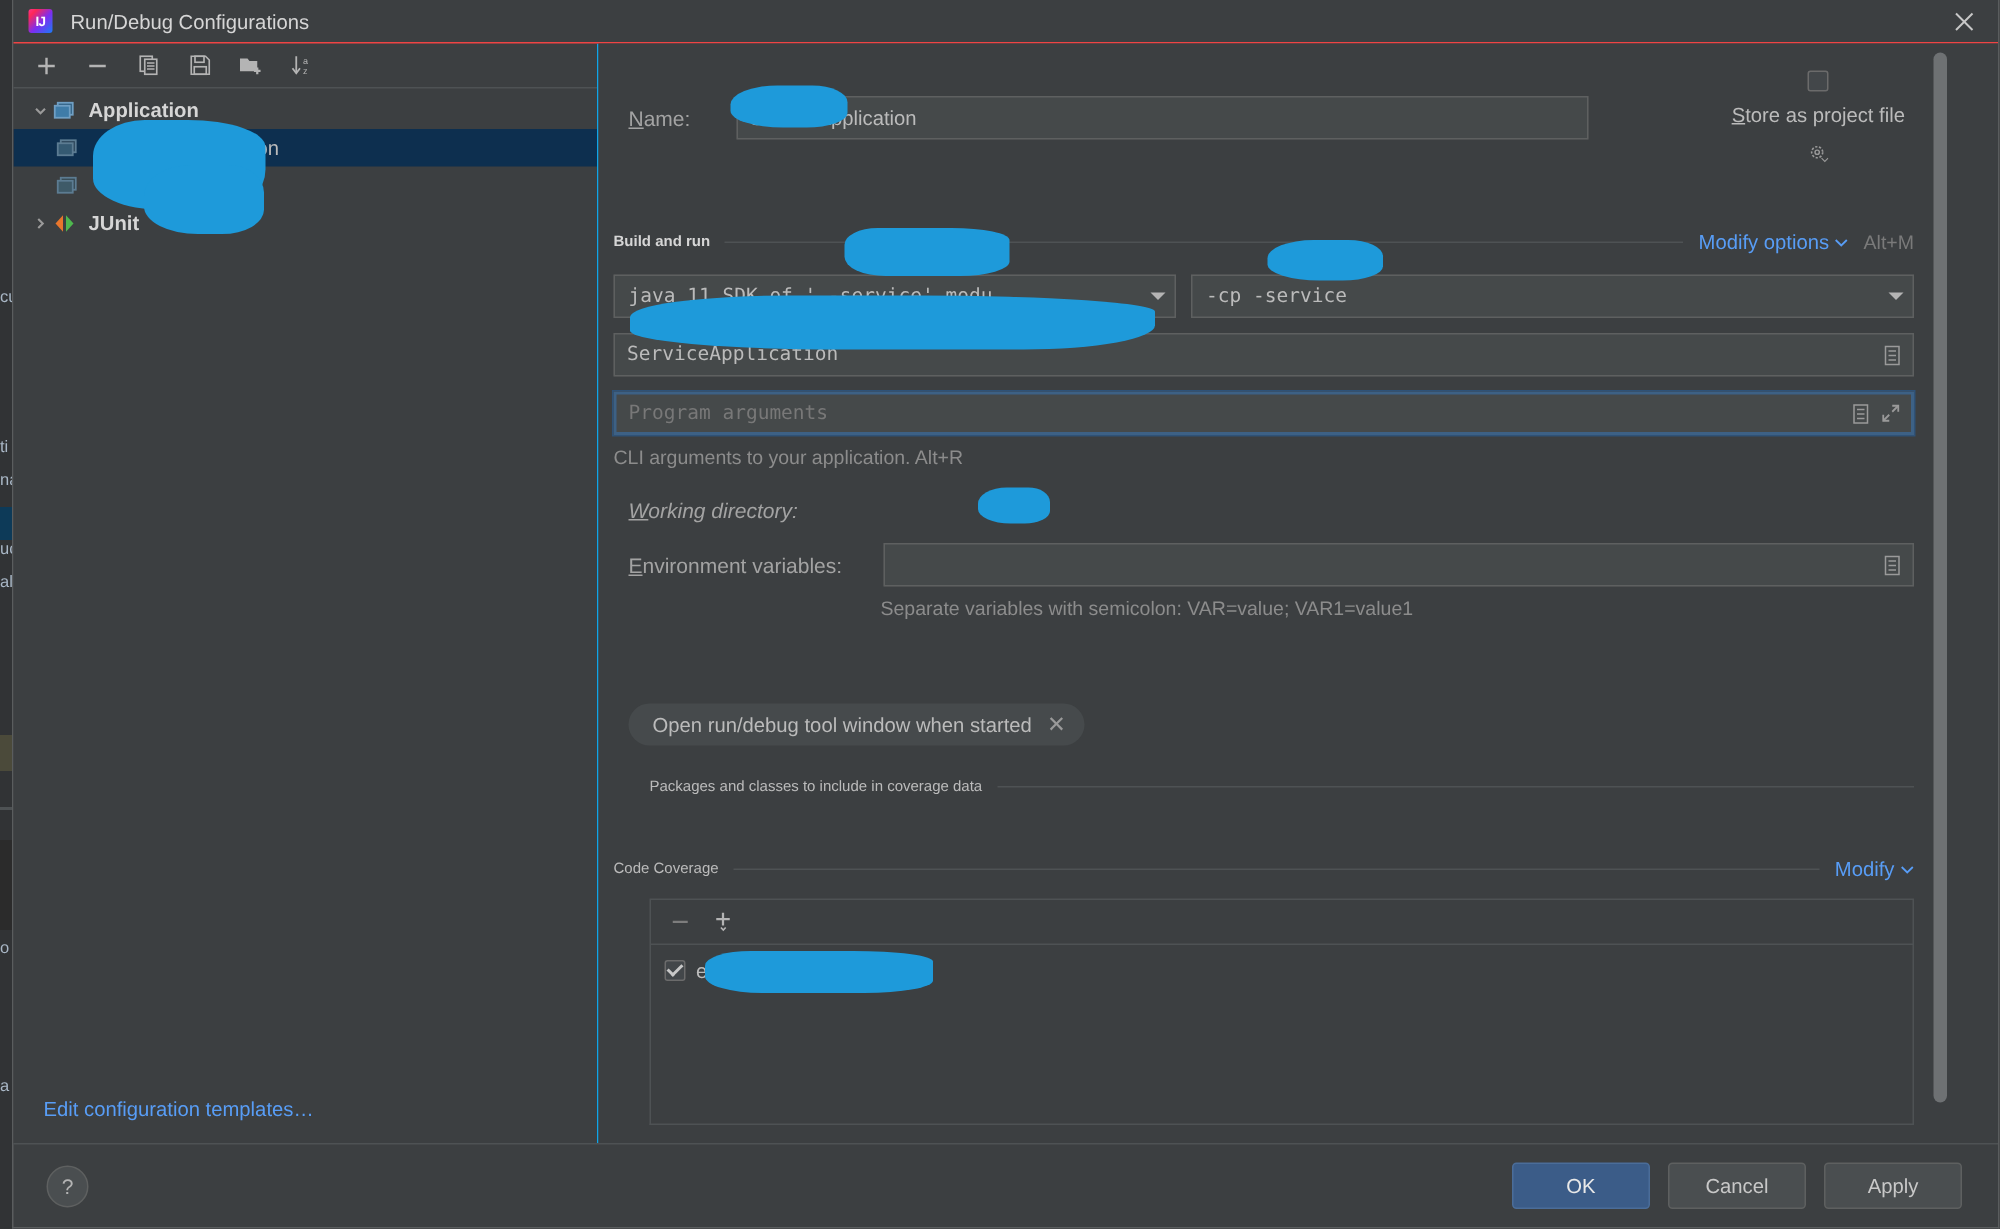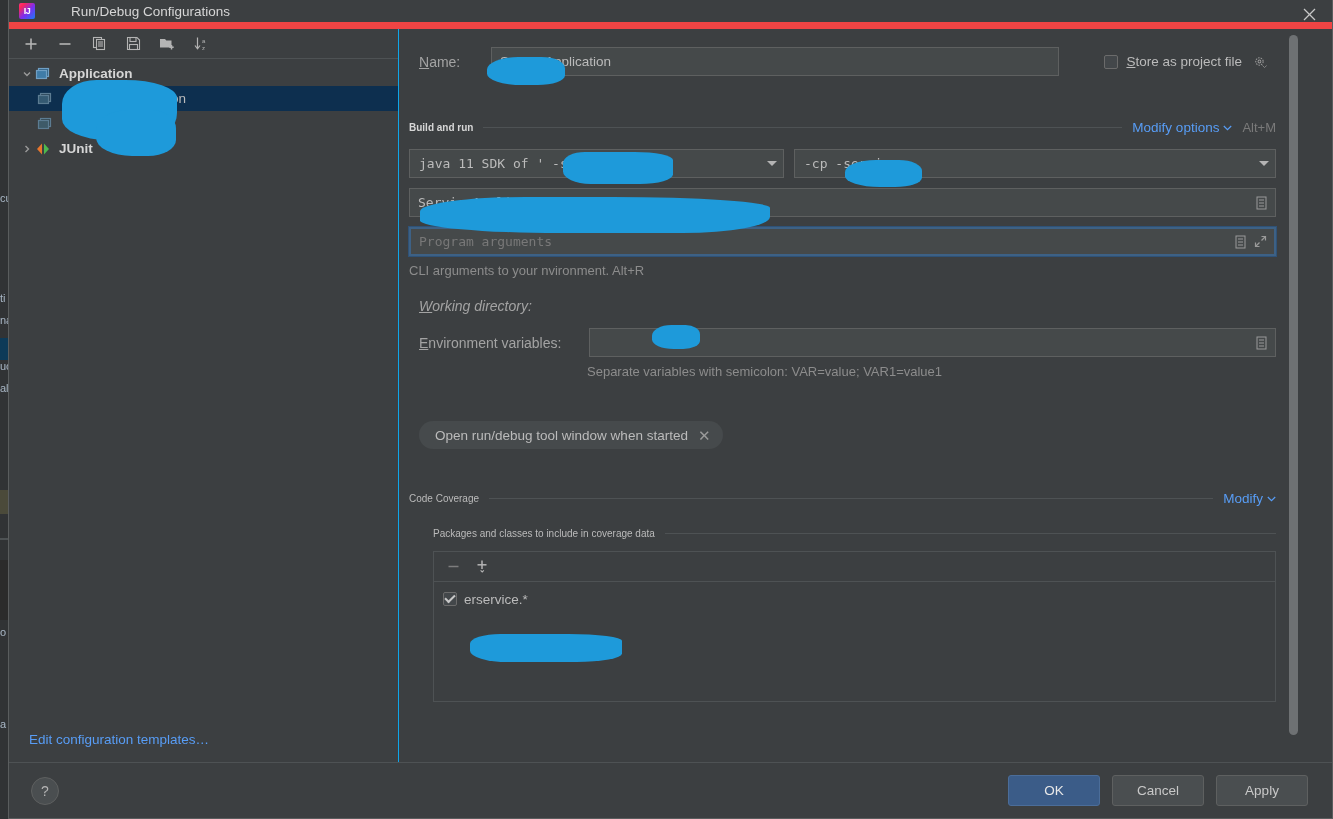--- a/index.html
+++ b/index.html
@@ -53,23 +53,22 @@
   }
 
   
   .titlebar {
     height: 29px;
     min-height: 29px;
     background: #3c3f41;
     display: flex;
     align-items: center;
     padding-left: 10px;
-    border-bottom: 7px solid #ef4444;
+    border-bottom: 1px solid #ef4444;
     position: relative;
-    gap: 24px;
   }
   .title-icon {
     width: 16px; height: 16px;
     border-radius: 2px;
     background: linear-gradient(135deg, #ff318c 0%, #fe2857 18%, #7d2df0 55%, #1b7cf7 100%);
     display: flex; align-items: center; justify-content: center;
     font-size: 9px; font-weight: bold; color: #fff;
     font-family: "Liberation Sans", sans-serif;
     letter-spacing: -0.5px;
     margin-right: 12px;
@@ -212,20 +211,21 @@
   .name-row { display: flex; align-items: center; gap: 0; }
   .name-row .field-label { width: 72px; }
   .name-field { width: 568px; }
 
   .store-wrap {
     margin-left: auto;
     display: flex;
     align-items: center;
     gap: 8px;
     padding-right: 6px;
+    flex-direction: column;
   }
   .checkbox {
     width: 14px; height: 14px;
     border: 1px solid #6b6b6b;
     background: #43474a;
     border-radius: 2px;
     display: flex; align-items: center; justify-content: center;
     cursor: pointer;
   }
   .checkbox.checked { background: #43474a; }
@@ -619,21 +619,21 @@
           <span class="fld-icon">
             <svg width="13" height="13" viewBox="0 0 13 13" stroke="#9a9a9a" fill="none" stroke-width="1.2">
               <path d="M7.5 1.5 H11.5 V5.5"></path>
                 <line x1="11.5" y1="1.5" x2="7.5" y2="5.5"></line>
               <path d="M5.5 11.5 H1.5 V7.5"></path>
                 <line x1="1.5" y1="11.5" x2="5.5" y2="7.5"></line>
             </svg>
           </span>
         </div>
 
-        <div class="hint">CLI arguments to your nvironment. Alt+R</div>
+        <div class="hint">CLI arguments to your application. Alt+R</div>
 
         <div class="row" style="margin-top:20px;font-style:italic;">
           <div class="field-label" style="width:170px;"><u>W</u>orking directory:</div>
         </div>
 
         <div class="row" style="margin-top:14px;">
           <div class="field-label" style="width:170px;"><u>E</u>nvironment variables:</div>
           <div class="textfield" style="flex:1;">
             <span class="val"></span>
             <span class="fld-icon">
@@ -641,41 +641,41 @@
                   <rect x="1" y="1" width="9" height="12"></rect>
                   <line x1="3" y1="4" x2="8" y2="4"></line>
                   <line x1="3" y1="7" x2="8" y2="7"></line>
                   <line x1="3" y1="10" x2="8" y2="10"></line>
                 </svg>
             </span>
           </div>
         </div>
         <div class="hint" style="margin-left:178px;">Separate variables with semicolon: VAR=value; VAR1=value1</div>
 
-        <div style="margin-top:42px; margin-left:10px;">
+        <div style="margin-top:56px; margin-left:10px;">
           <span class="chip">
             <span>Open run/debug tool window when started</span>
             <span class="x">✕</span>
           </span>
+        </div>
+
+        <div class="section" style="margin-top:22px; margin-left:24px;">
+          <span class="section-title plain">Packages and classes to include in coverage data</span>
+          <span class="section-rule"></span>
         </div>
 
         <div class="section" style="margin-top:42px;">
           <span class="section-title plain">Code Coverage</span>
           <span class="section-rule"></span>
           <span class="section-action">
             <span>Modify</span>
             <svg width="9" height="6" viewBox="0 0 9 6">
                 <path d="M0.8 1 L4.5 4.6 L8.2 1" stroke="#589df6" fill="none" stroke-width="1.2"></path>
               </svg>
           </span>
-        </div>
-
-        <div class="section" style="margin-top:22px; margin-left:24px;">
-          <span class="section-title plain">Packages and classes to include in coverage data</span>
-          <span class="section-rule"></span>
         </div>
 
         <div style="margin-left:24px; margin-top:12px;">
           <div class="cov-list-toolbar">
             <div class="tb-btn" style="width:18px;height:18px;">
               <svg width="13" height="13" viewBox="0 0 13 13" stroke="#7d7d7d" stroke-width="1.5">
                   <line x1="1.5" y1="6.5" x2="11.5" y2="6.5"></line>
                 </svg>
             </div>
             <div class="tb-btn" style="width:20px;height:18px;">

